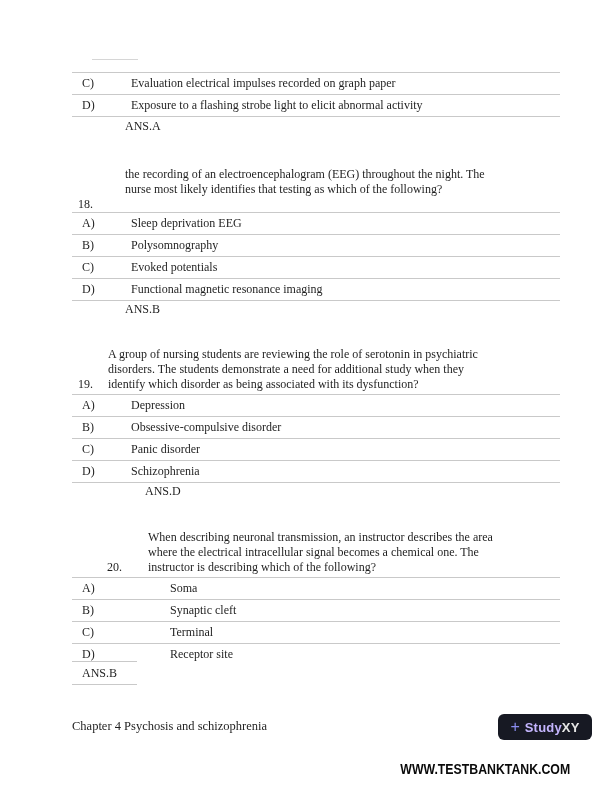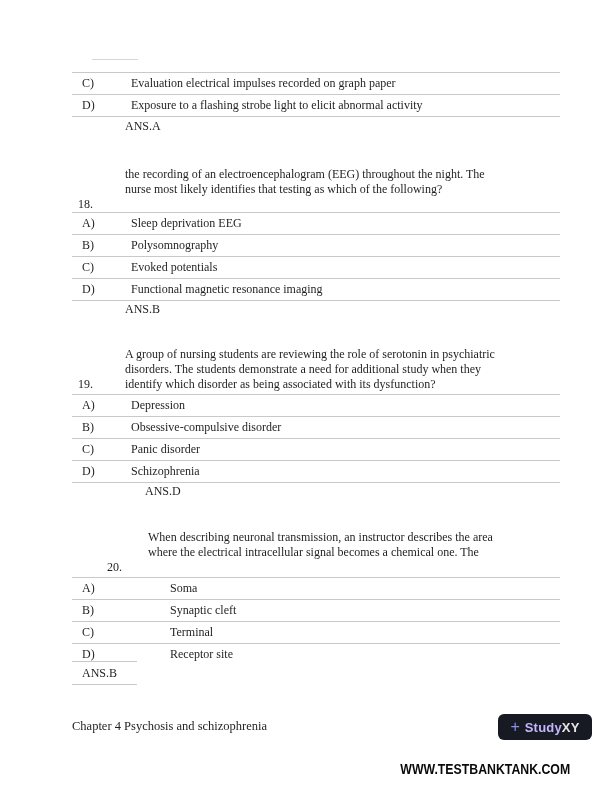--- a/index.html
+++ b/index.html
@@ -86,21 +86,21 @@
     </div>
     <div class="opt-row">
       <span class="opt-letter">D)</span>
       <span class="opt-text">Functional magnetic resonance imaging</span>
     </div>
   </div>
   <div class="ans" style="left:125px;top:302px;">ANS.B</div>
 
   <div class="para" style="top:347px;">
     <span class="qnum" style="left:6px;top:30px;">19.</span>
-    <div style="margin-left:53px;">
+    <div style="margin-left:36px;">
       <div class="pline">A group of nursing students are reviewing the role of serotonin in psychiatric</div>
       <div class="pline">disorders. The students demonstrate a need for additional study when they</div>
       <div class="pline">identify which disorder as being associated with its dysfunction?</div>
     </div>
   </div>
   <div class="opt-table" style="top:394px;">
     <div class="opt-row">
       <span class="opt-letter">A)</span>
       <span class="opt-text">Depression</span>
     </div>
@@ -117,20 +117,21 @@
       <span class="opt-text">Schizophrenia</span>
     </div>
   </div>
   <div class="ans" style="left:145px;top:484px;">ANS.D</div>
 
   <div class="para" style="top:530px;">
     <span class="qnum" style="left:35px;top:30px;">20.</span>
     <div style="margin-left:76px;">
       <div class="pline">When describing neuronal transmission, an instructor describes the area</div>
       <div class="pline">where the electrical intracellular signal becomes a chemical one. The</div>
+      <div class="pline">instructor is describing which of the following?</div>
     </div>
   </div>
   <div class="opt-table" style="top:577px;">
     <div class="opt-row">
       <span class="opt-letter">A)</span>
       <span class="opt-text deep">Soma</span>
     </div>
     <div class="opt-row">
       <span class="opt-letter">B)</span>
       <span class="opt-text deep">Synaptic cleft</span>

